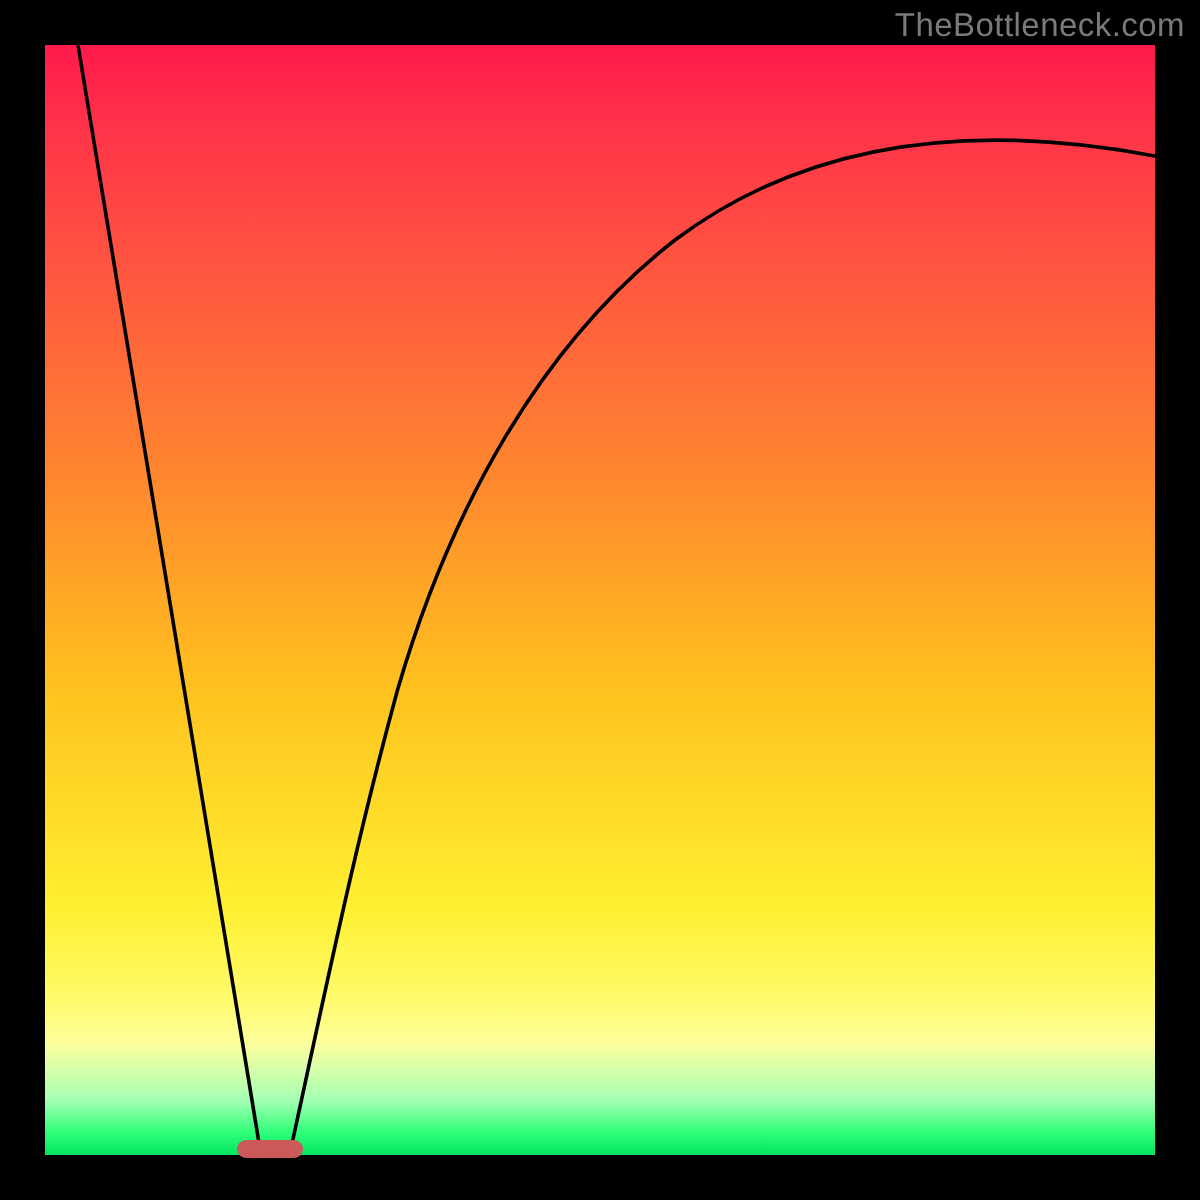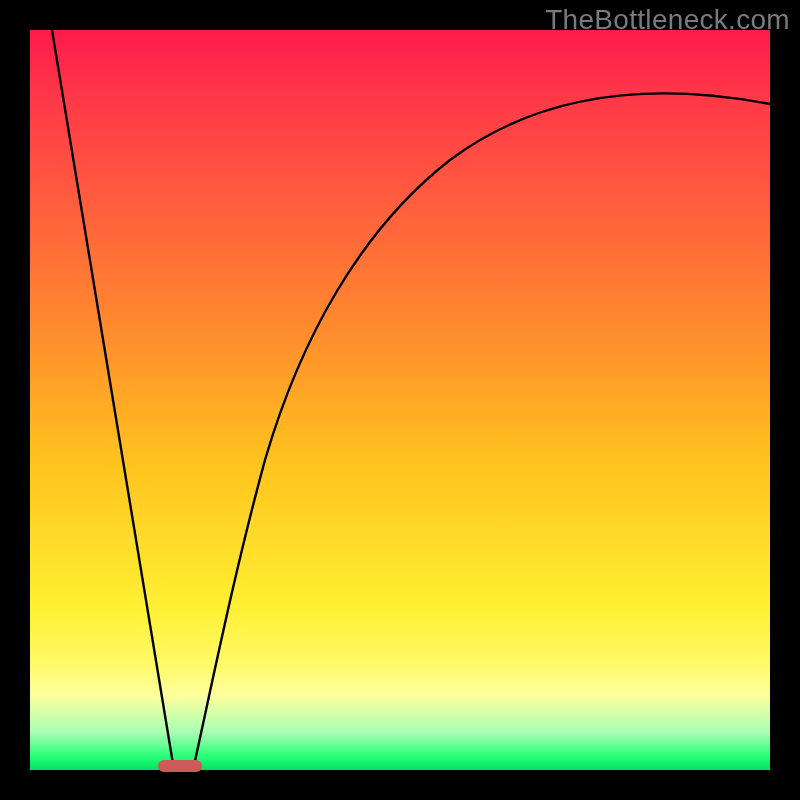--- a/index.html
+++ b/index.html
@@ -36,21 +36,21 @@
       #a6ffb4 95%,
       #2fff7a 98%,
       #00e45e 100%
     );
   }
   .watermark {
     position: absolute;
     top: 4px;
     right: 10px;
     color: #7a7a7a;
-    font-size: 28px;
+    font-size: 22px;
     letter-spacing: 0.3px;
     user-select: none;
   }
   svg.curve {
     position: absolute;
     left: 0;
     top: 0;
     width: 740px;
     height: 740px;
     display: block;

